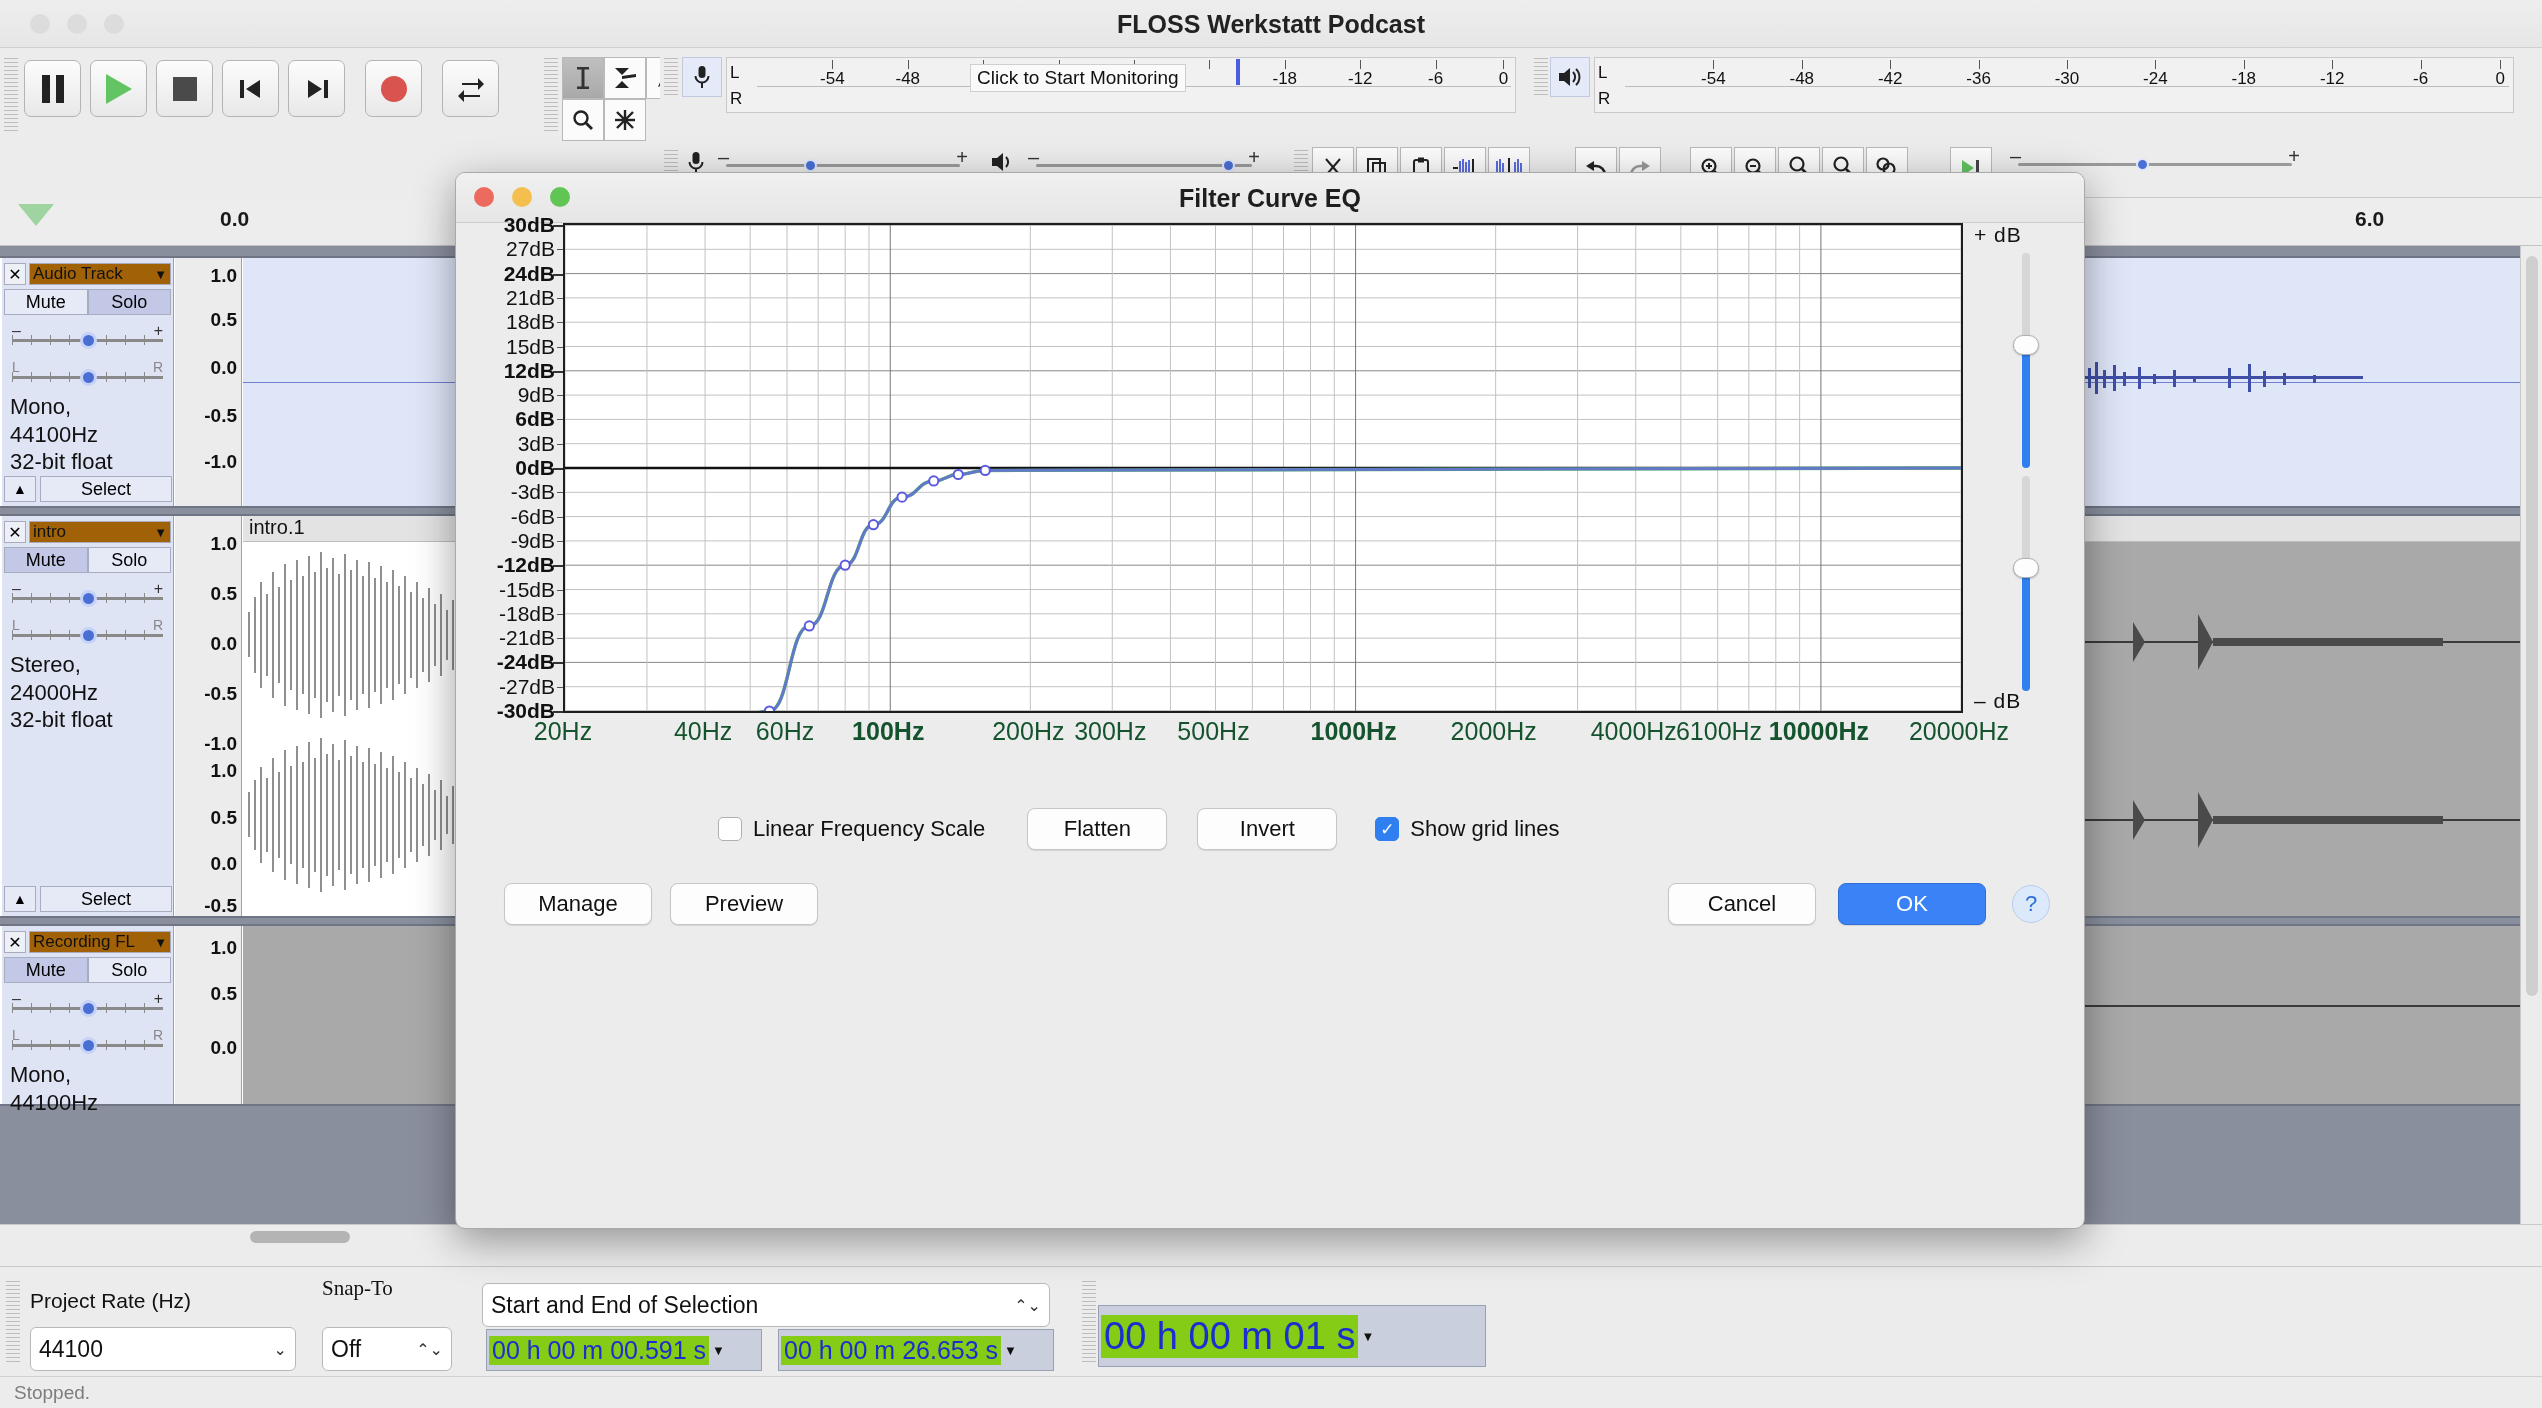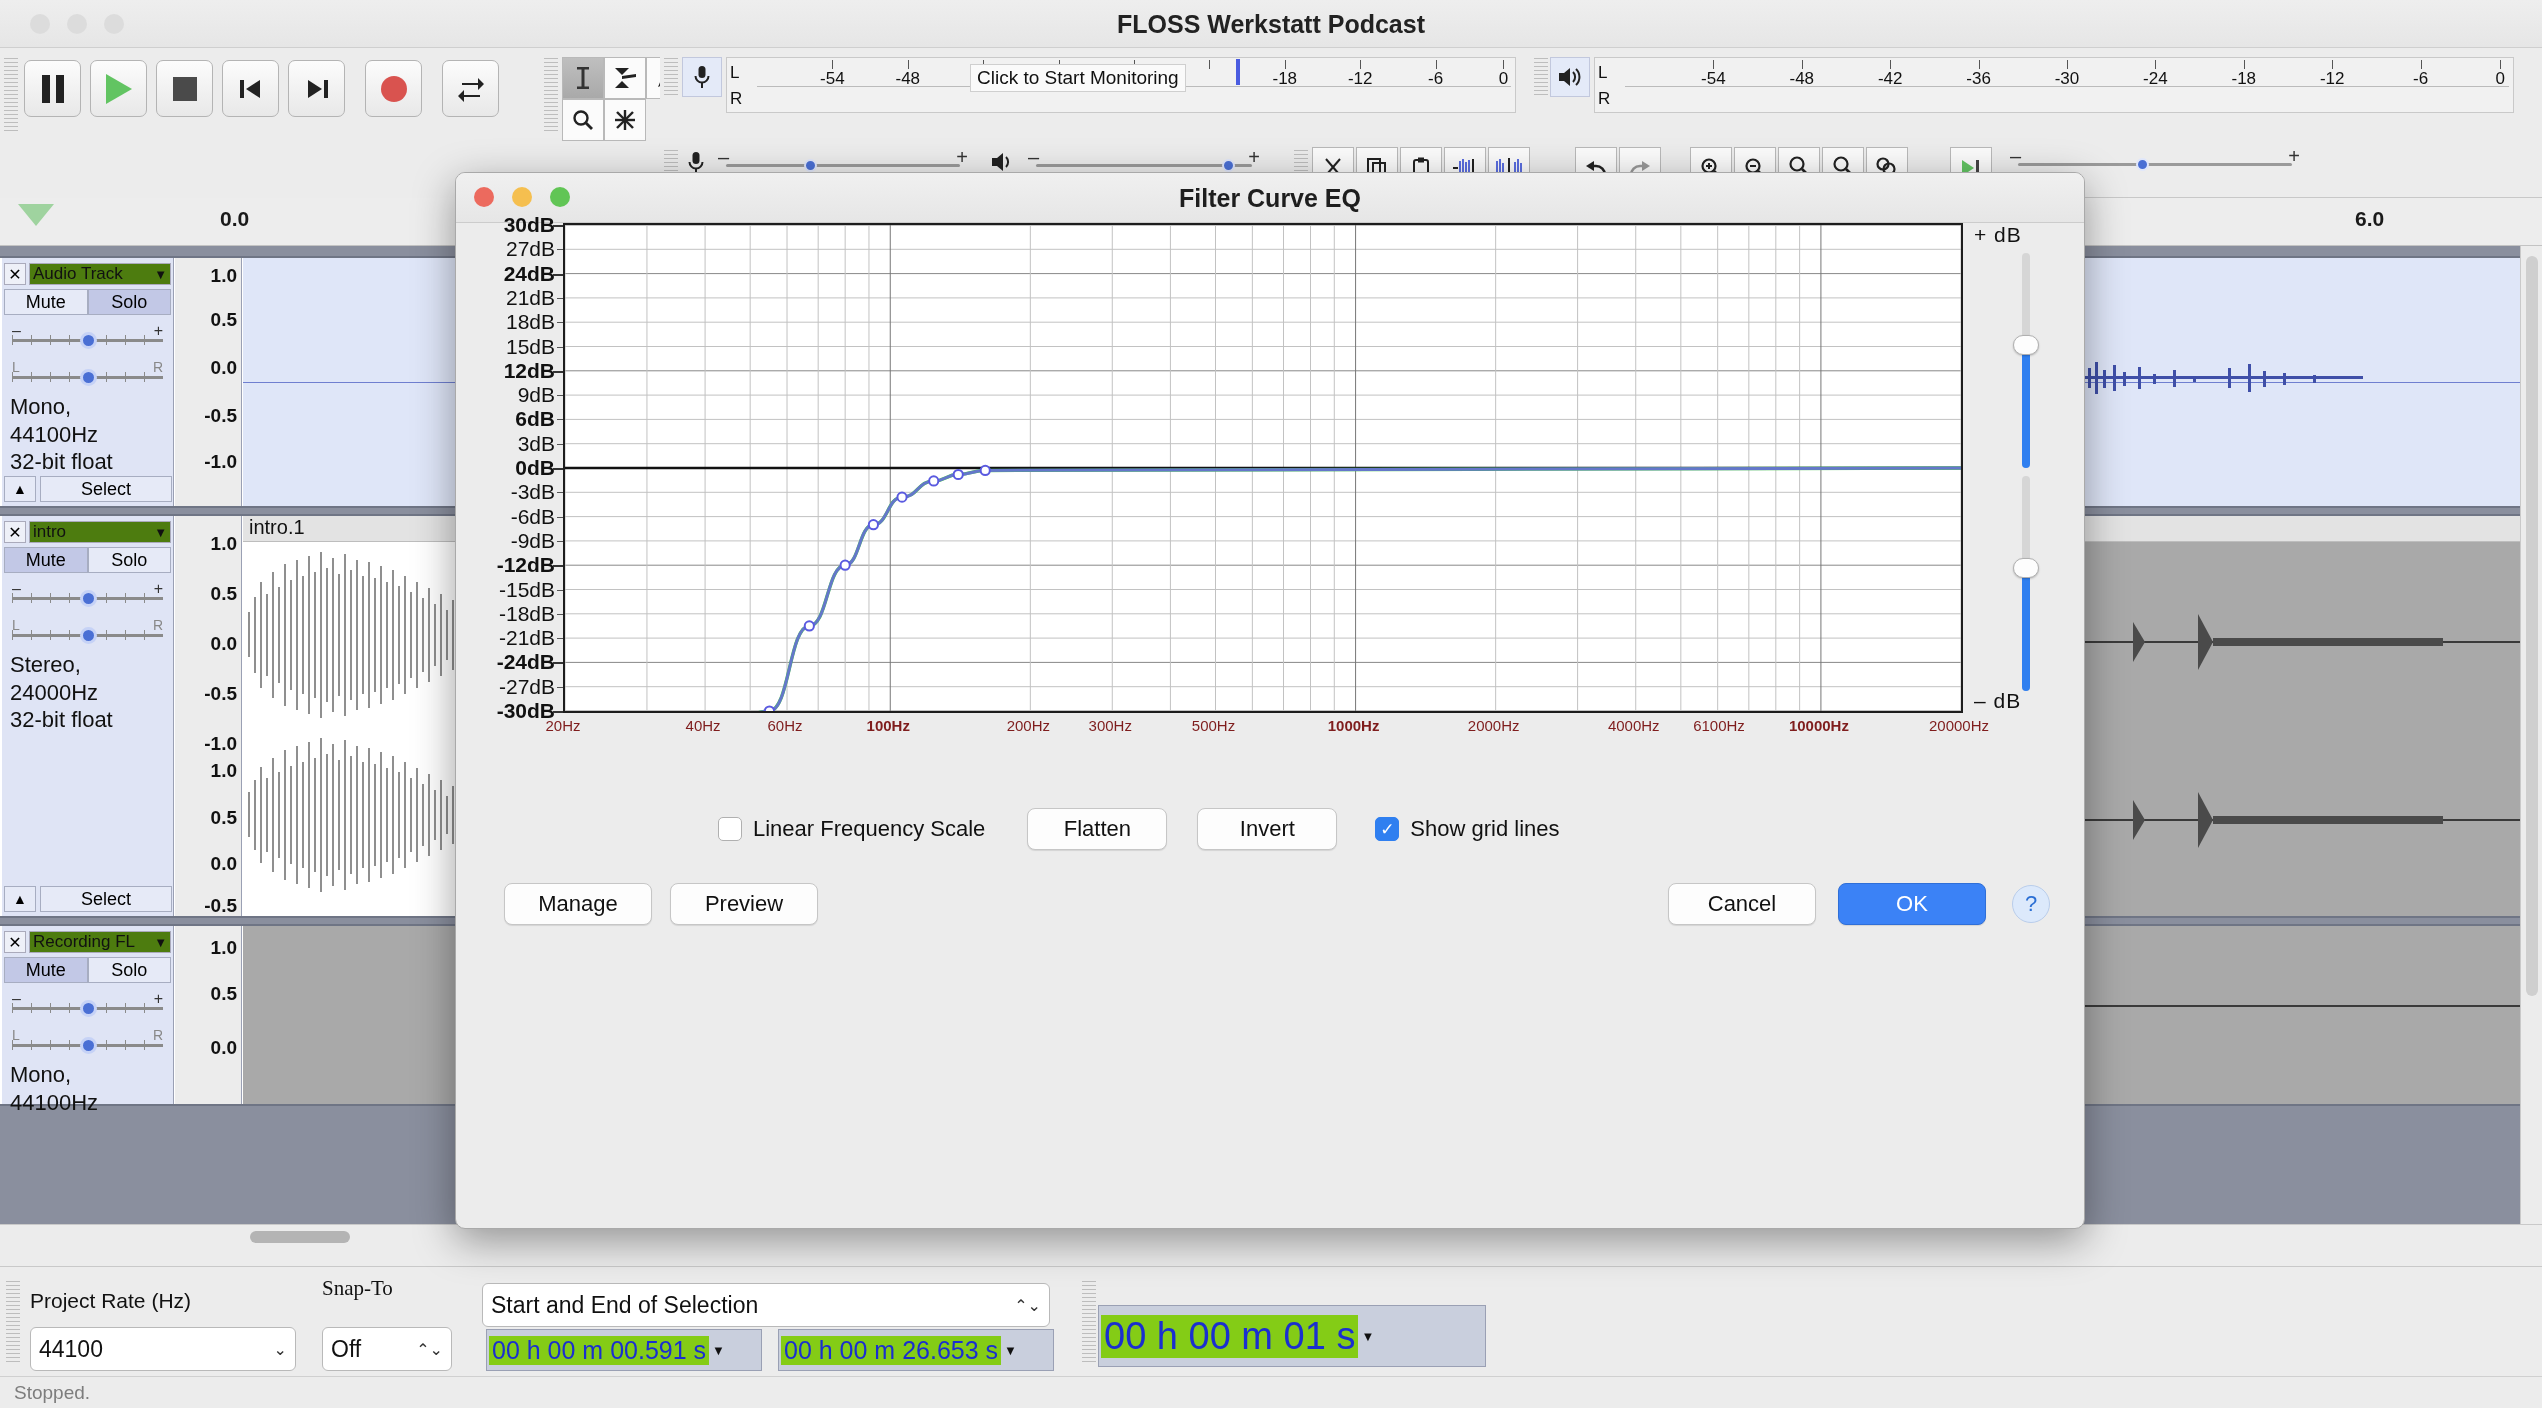--- a/index.html
+++ b/index.html
@@ -86,21 +86,21 @@
 
   
   .trackarea { position:absolute; left:0; top:246px; width:2542px; height:1000px; background:#8a8f9e; }
   .track { position:absolute; left:0; width:2542px; background:#fff;
            border-top:2px solid #6f7585; border-bottom:2px solid #6f7585; }
   .tpanel { position:absolute; left:2px; top:0; width:172px; height:100%;
             background:#dfe4f5; border-right:1px solid #9aa0b4; }
   .tp-head { display:flex; align-items:center; height:26px; margin:3px 2px 0 2px; }
   .tp-x { width:22px;height:22px;border:1px solid #aab;background:#eef0f8;
           display:flex;align-items:center;justify-content:center;font-size:16px; }
-  .tp-name { flex:1; height:22px; margin-left:3px; background:#4d7c0f; border:1px solid #aab;
+  .tp-name { flex:1; height:22px; margin-left:3px; background:#a16207; border:1px solid #aab;
              font-size:17px; padding:0 3px; display:flex; align-items:center; color:#111; }
   .tp-caret { margin-left:auto; font-size:13px; }
   .tp-ms { display:flex; margin:2px 2px 0 2px; }
   .tp-ms div { flex:1; height:26px; border:1px solid #a7adc1; font-size:18px;
                display:flex; align-items:center; justify-content:center; background:#e6eaf7; }
   .tp-ms .on { background:#c2c8e6; }
   .tp-slider { margin:9px 10px 0 10px; position:relative; height:28px; }
   .tp-slider .pm { position:absolute; top:-2px; font-size:16px; color:#333; }
   .tp-slider .rail { position:absolute; left:0; right:0; top:15px; height:3px; background:#8a8a8a; }
   .tp-slider .ticks { position:absolute; left:0; right:0; top:11px; height:10px;
@@ -159,21 +159,21 @@
   .ylabels { position:absolute; left:0; top:0; width:92px; height:490px; }
   .ylabels span { position:absolute; right:2px; font-size:21px; color:#111; transform:translateY(-50%); white-space:nowrap; }
   .ylabels span.bold { font-weight:bold; }
   .ytick { position:absolute; left:88px; width:10px; height:2px; background:#333; }
   .ytick.minor { left:92px; width:6px; height:1px; background:#555; }
 
   .plot { position:absolute; left:98px; top:0; width:1400px; height:490px;
           background:#fff; border:2px solid #1d1d1d; }
 
   .xlabels { position:absolute; left:98px; top:494px; width:1400px; height:40px; }
-  .xlabels span { position:absolute; top:0; font-size:15px; color:#7f1d1d; transform:translateX(-50%); white-space:nowrap; }
+  .xlabels span { position:absolute; top:0; font-size:25px; color:#14532d; transform:translateX(-50%); white-space:nowrap; }
   .xlabels span.bold { font-weight:bold; }
 
   .dbsliders { position:absolute; left:1505px; top:0; width:110px; height:560px; }
   .dbsliders .cap { position:absolute; left:4px; font-size:21px; color:#111; letter-spacing:1px; }
   .sl { position:absolute; left:52px; width:8px; border-radius:4px; }
   .sl .rail { position:absolute; left:0; top:0; width:8px; height:100%; background:#d6d6d6; border-radius:4px; }
   .sl .fill { position:absolute; left:0; width:8px; background:#2f7ff0; border-radius:4px; }
   .sl .knob { position:absolute; left:-9px; width:26px; height:20px; border-radius:11px;
               background:#fdfdfd; border:1px solid #b0b0b0; box-shadow:0 1px 2px rgba(0,0,0,.22); }
 

